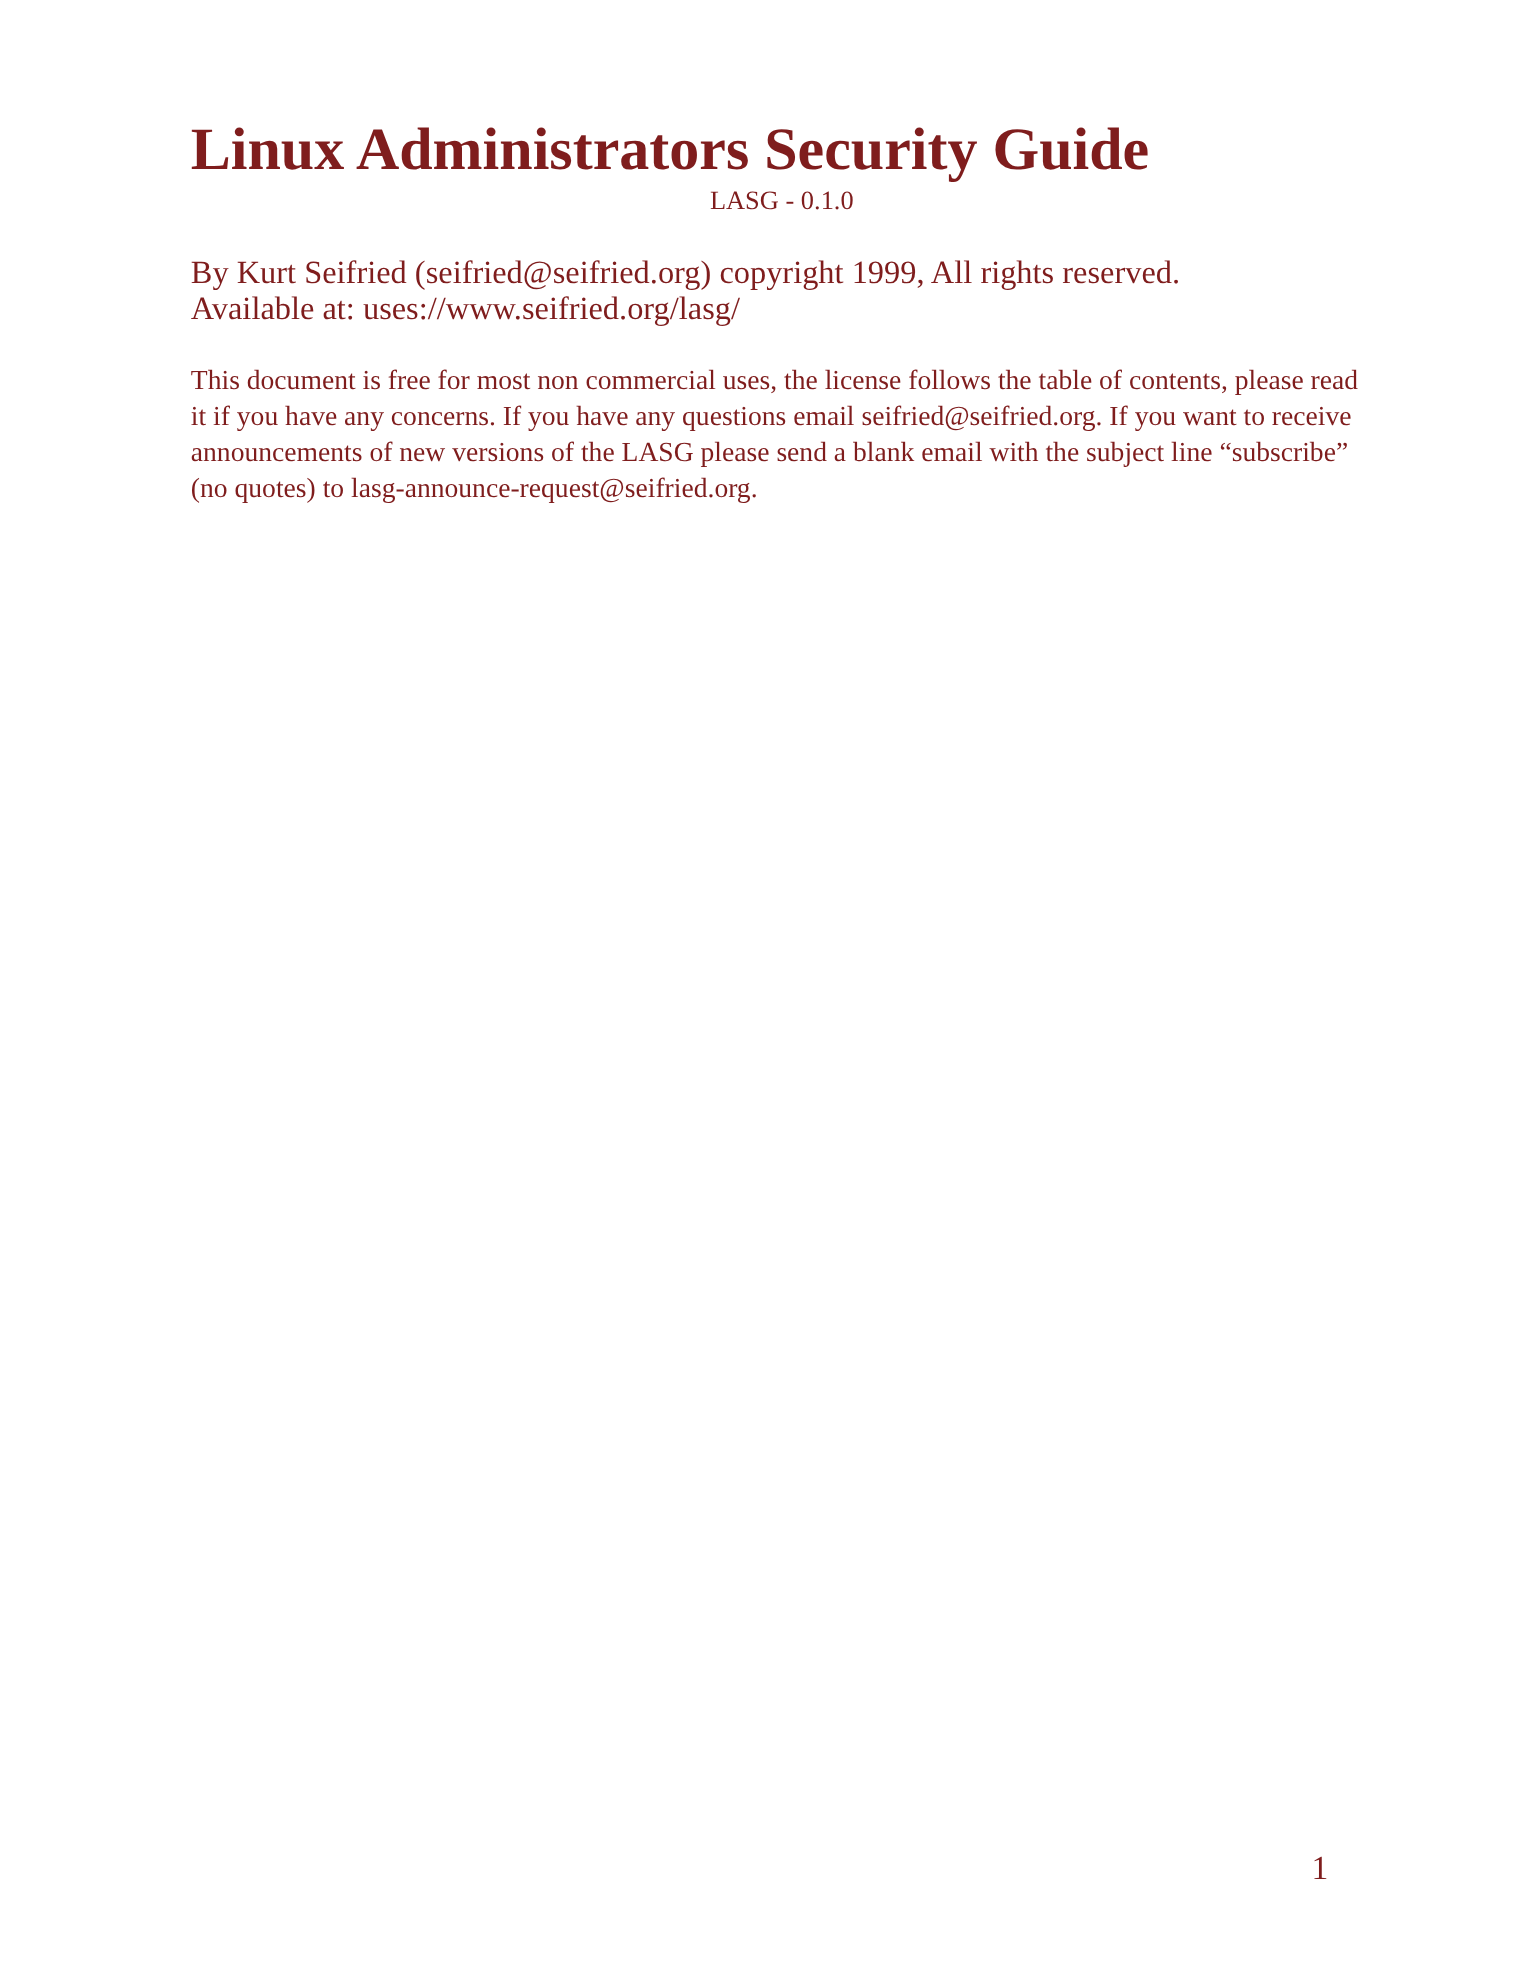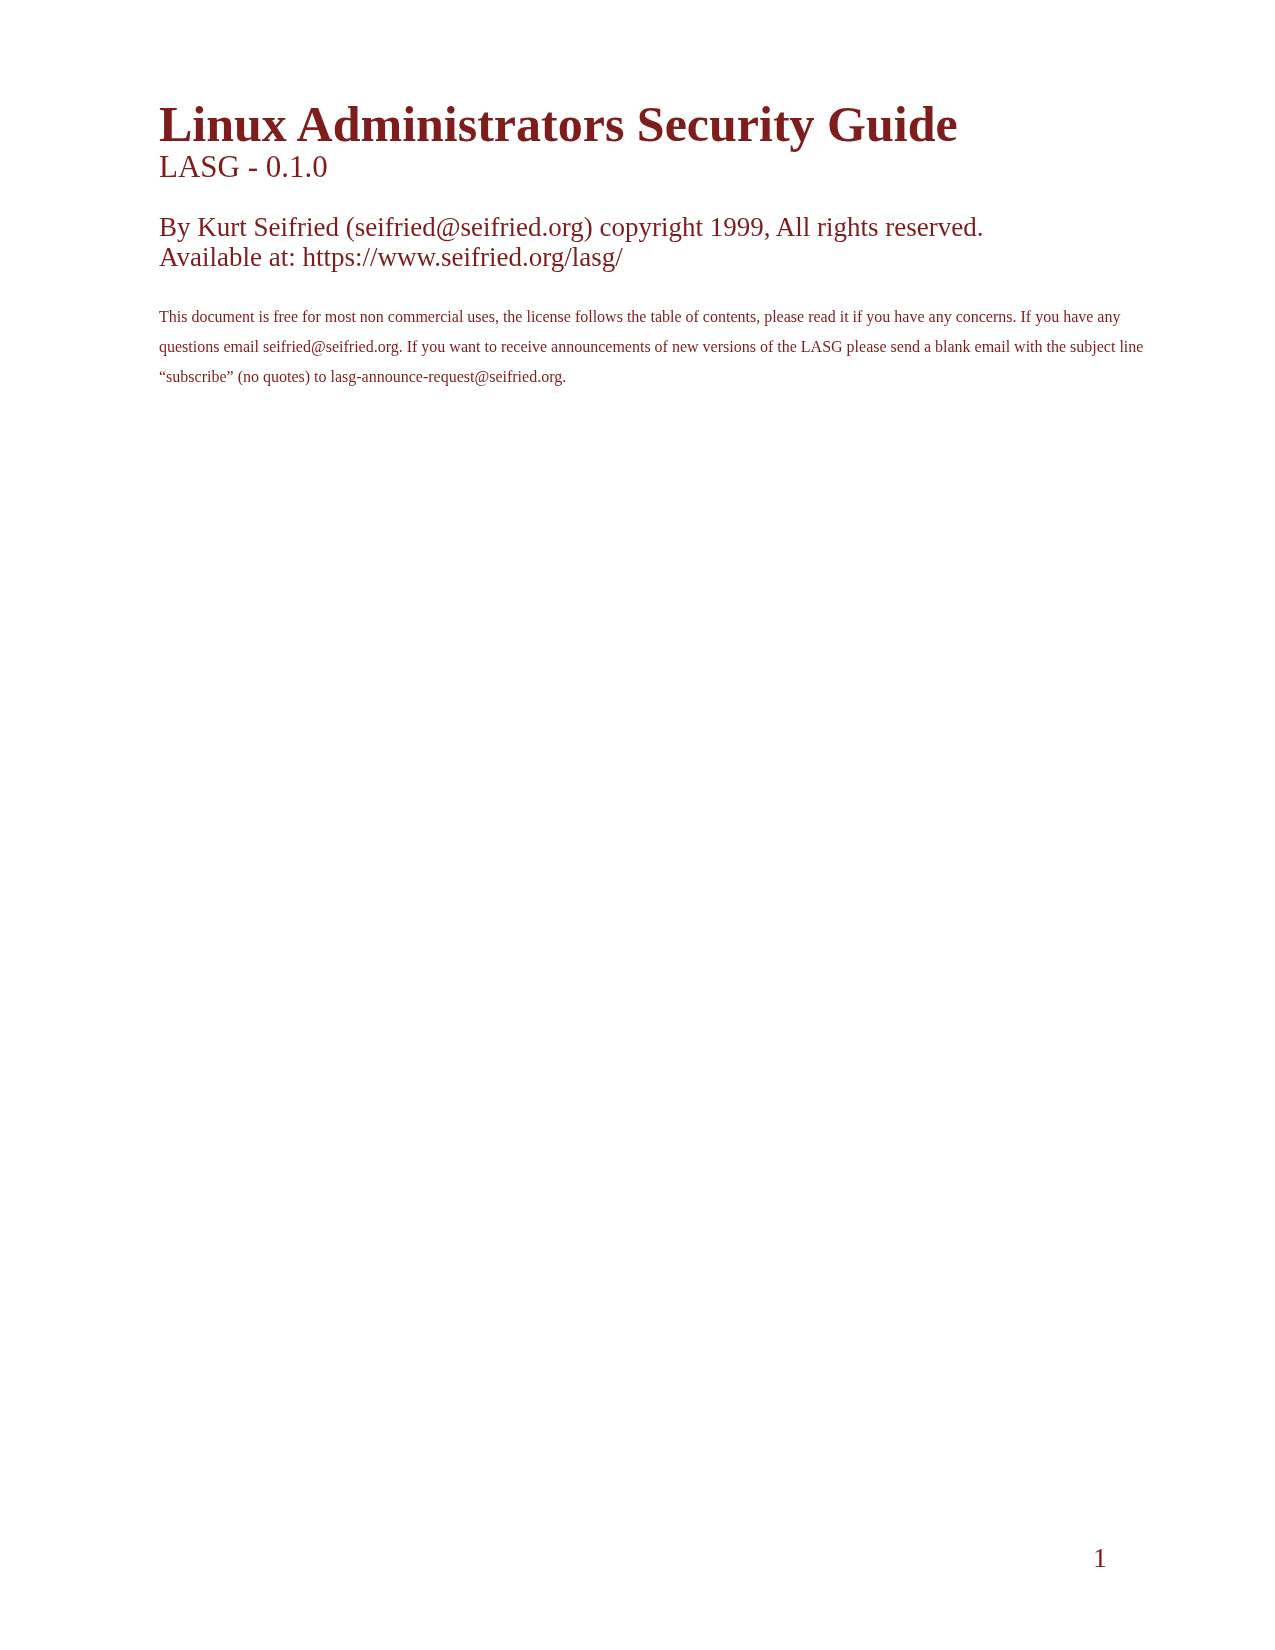--- a/index.html
+++ b/index.html
@@ -19,34 +19,35 @@
       overflow: hidden;
     }
     .doc-title {
       margin: 0;
       font-size: 50px;
       line-height: 56px;
       font-weight: bold;
       white-space: nowrap;
     }
     .doc-subtitle {
-      font-size: 31px;
+      font-size: 22px;
       line-height: 30px;
+      text-align: center;
     }
     .author-block {
       margin-top: 30px;
       font-size: 27px;
       line-height: 30px;
     }
     .author-line {
       white-space: nowrap;
     }
     .intro-paragraph {
       margin: 30px 0 0 0;
-      font-size: 16px;
+      font-size: 23px;
       line-height: 30px;
       max-width: 985px;
       text-align: left;
     }
     .page-number {
       position: absolute;
       left: 1093px;
       top: 1543px;
       font-size: 28px;
       line-height: 30px;
@@ -56,20 +57,20 @@
 <body>
 
 <div class="page">
 
   <h1 class="doc-title">Linux Administrators Security Guide</h1>
 
   <div class="doc-subtitle">LASG - 0.1.0</div>
 
   <div class="author-block">
     <div class="author-line">By Kurt Seifried (seifried@seifried.org) copyright 1999, All rights reserved.</div>
-    <div class="author-line">Available at: https://www.seifried.org/lasg/</div>
+    <div class="author-line">Available at: uses://www.seifried.org/lasg/</div>
   </div>
 
   <p class="intro-paragraph">This document is free for most non commercial uses, the license follows the table of contents, please read it if you have any concerns. If you have any questions email seifried@seifried.org. If you want to receive announcements of new versions of the LASG please send a blank email with the subject line “subscribe” (no quotes) to lasg-announce-request@seifried.org.</p>
 
   <div class="page-number">1</div>
 
 </div>
 
 </body></html>

